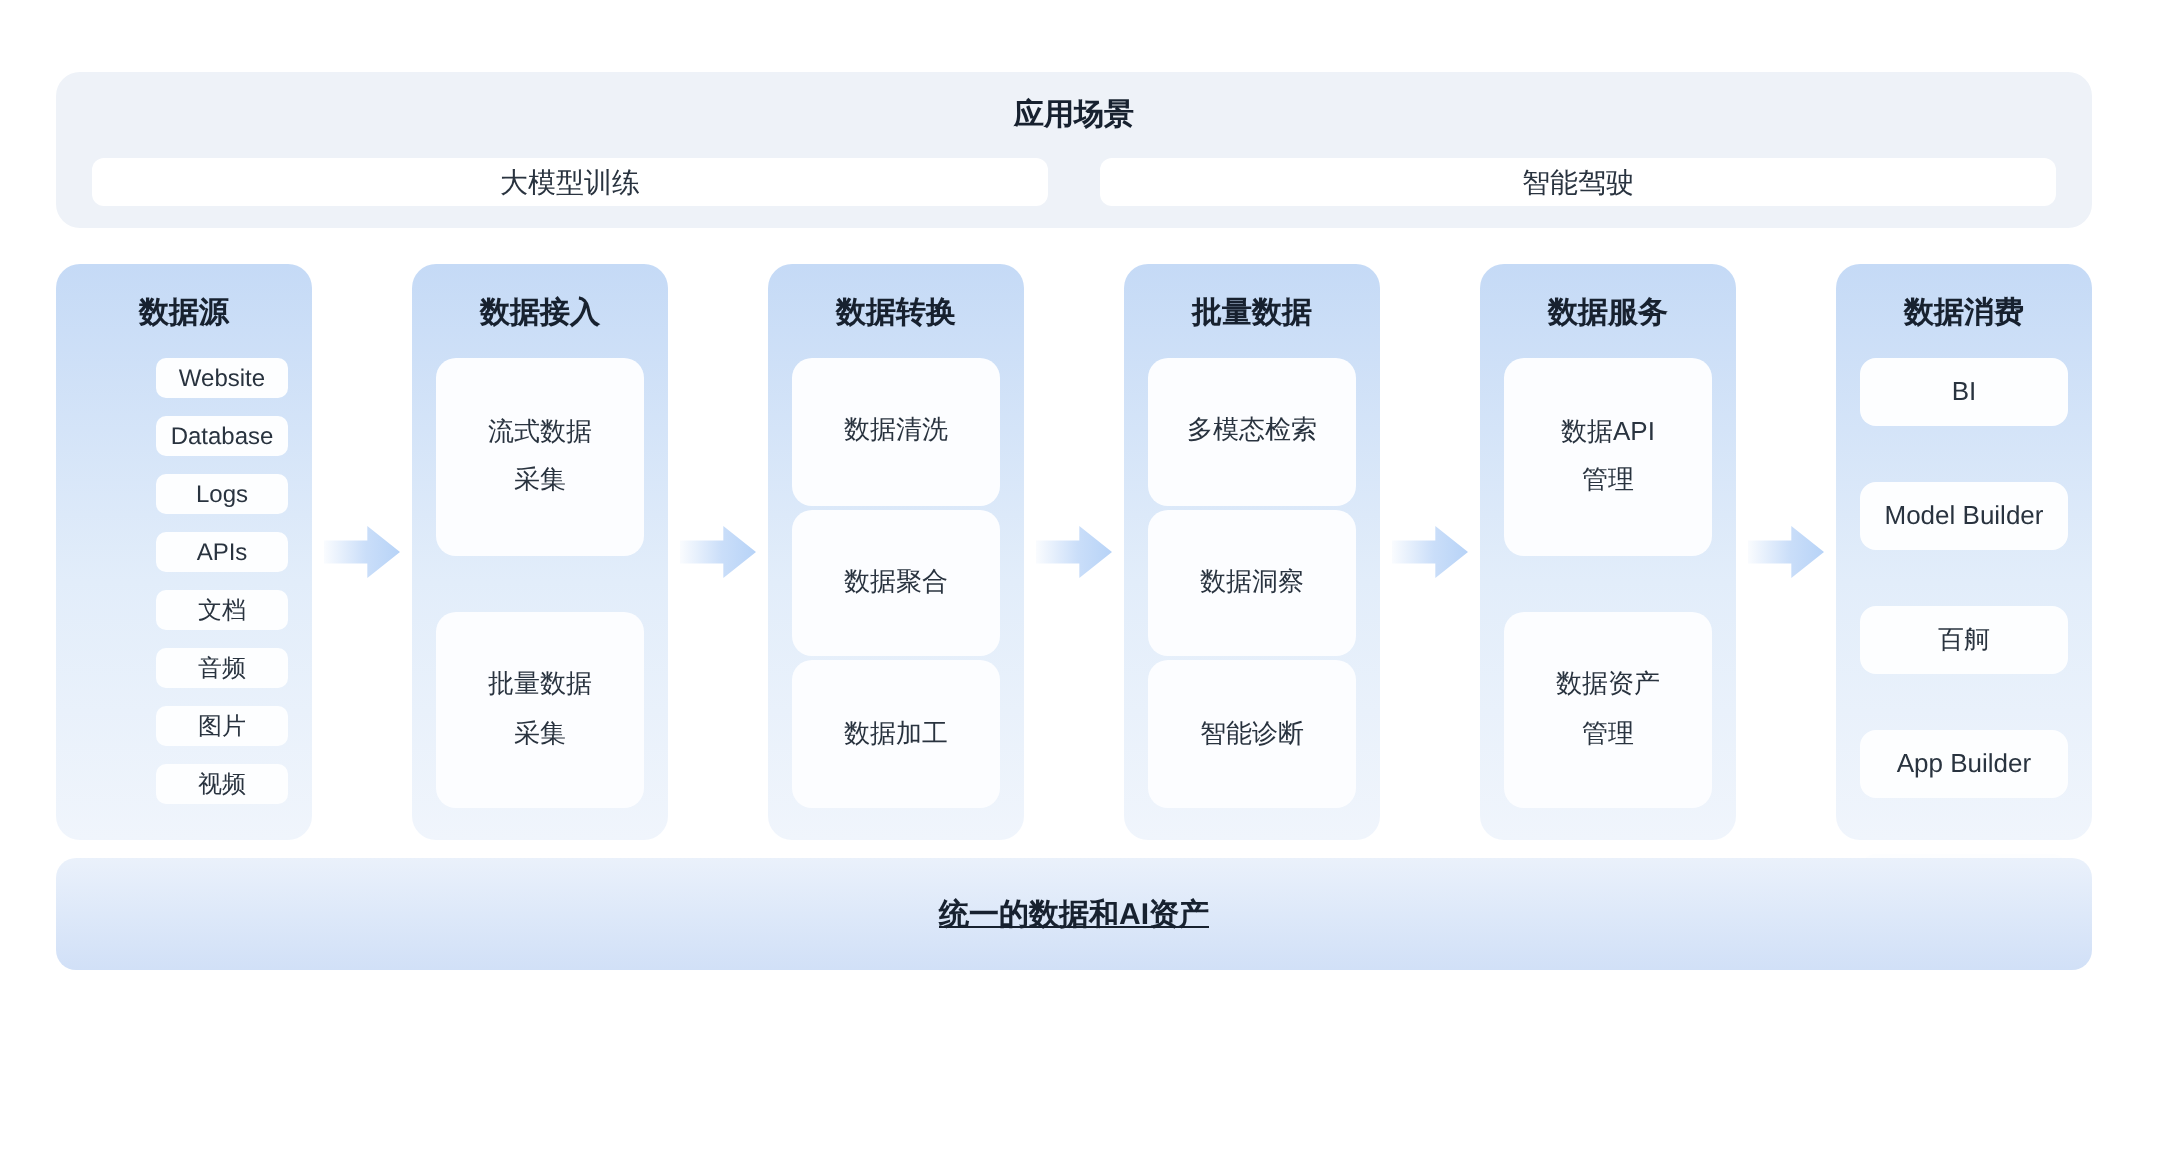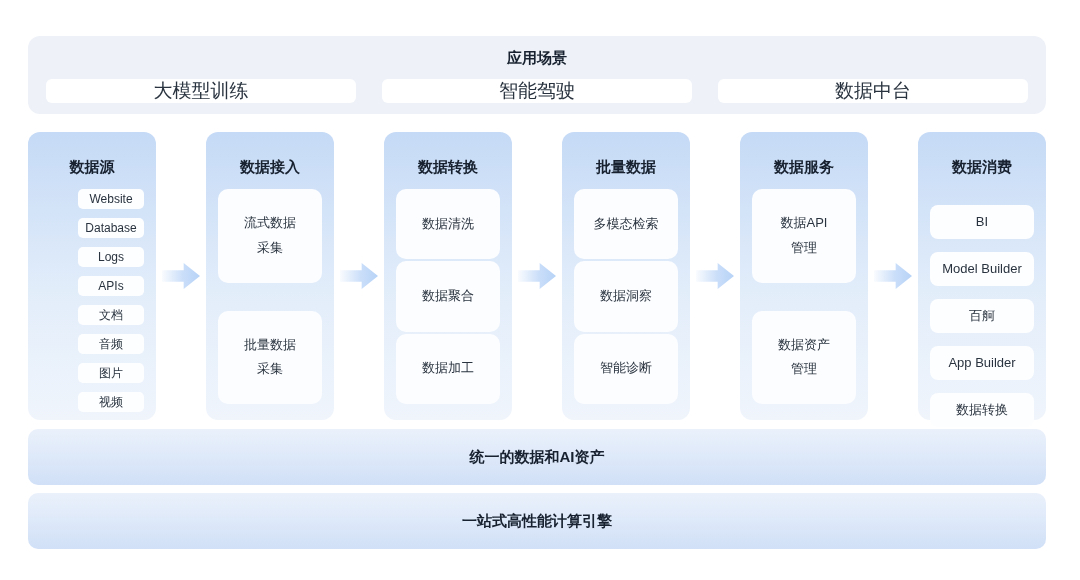--- a/index.html
+++ b/index.html
@@ -18,47 +18,47 @@
     background: #eef2f8; border-radius: 12px;
     box-sizing: border-box; padding: 12px 18px 0 18px;
   }
   .scenarios-title {
     text-align: center; font-size: 15px; font-weight: bold; color: #17212f;
     height: 20px; line-height: 20px;
   }
   .scenario-row { display: flex; gap: 26px; margin-top: 11px; }
   .scenario-pill {
     flex: 1; height: 24px; line-height: 24px; background: #ffffff;
-    border-radius: 6px; text-align: center; font-size: 19px; color: #29333f;
+    border-radius: 6px; text-align: center; font-size: 14px; color: #29333f;
   }
 
   
   .flow {
     position: absolute; left: 28px; top: 132px; width: 1018px; height: 288px;
     display: flex; justify-content: space-between; align-items: stretch;
   }
   .col {
     width: 128px; box-sizing: border-box;
     border-radius: 12px;
     background: linear-gradient(180deg, #c5daf6 0%, #e2edfa 55%, #f0f5fc 100%);
-    padding: 24px 12px 16px 12px;
+    padding: 14px 12px 16px 12px;
     display: flex; flex-direction: column;
   }
   .col-header {
     text-align: center; font-size: 15px; font-weight: bold; color: #17212f;
     height: 21px; line-height: 21px; margin-bottom: 12px; flex: none;
   }
   .col-body { flex: 1; display: flex; flex-direction: column; }
 
   .pill-sm-list { gap: 9px; }
   .pill-sm {
     flex: none; height: 20px; line-height: 20px; background: #fdfeff;
     border-radius: 5px; text-align: center; font-size: 12px; color: #29333f; margin-left: 38px;
   }
-  .pill-md-list { gap: 13px; margin-top: 16px; }
+  .pill-md-list { gap: 28px; }
   .pill-md {
     flex: none; height: 34px; line-height: 34px; background: #fdfeff;
     border-radius: 8px; text-align: center; font-size: 13px; color: #29333f;
   }
   .card-list-2 { gap: 28px; }
   .card-list-3 { gap: 2px; justify-content: flex-end; }
   .card {
     flex: 1; background: #fcfdff; border-radius: 10px;
     display: flex; align-items: center; justify-content: center;
     text-align: center; font-size: 13px; color: #29333f;
@@ -71,36 +71,35 @@
     background: linear-gradient(90deg, rgba(212,228,250,0.12) 0%, #cadef9 55%, #b7d3f7 100%);
     clip-path: polygon(0 30%, 57% 30%, 57% 5%, 100% 50%, 57% 95%, 57% 70%, 0 70%);
   }
 
   
   .bar {
     position: absolute; left: 28px; width: 1018px; height: 56px;
     border-radius: 10px;
     background: linear-gradient(180deg, #eaf1fb 0%, #d1e0f7 100%);
     display: flex; align-items: center; justify-content: center;
-    font-size: 15px; font-weight: bold; color: #17212f;
+    font-size: 15px; font-weight: bold; color: #17212f; text-decoration: underline;
   }
   .bar-1 { top: 429px; }
   .bar-2 { top: 493px; }
 </style>
 </head>
 <body>
 
 <div class="canvas">
 
   <div class="scenarios">
     <div class="scenarios-title">应用场景</div>
     <div class="scenario-row">
       <div class="scenario-pill">大模型训练</div>
       <div class="scenario-pill">智能驾驶</div>
-      <div class="scenario-pill">数据中台</div>
     </div>
   </div>
 
   <div class="flow">
 
     <div class="col">
       <div class="col-header">数据源</div>
       <div class="col-body pill-sm-list">
         <div class="pill-sm">Website</div>
         <div class="pill-sm">Database</div>
@@ -178,15 +177,14 @@
         <div class="pill-md">Model Builder</div>
         <div class="pill-md">百舸</div>
         <div class="pill-md">App Builder</div>
         <div class="pill-md">数据转换</div>
       </div>
     </div>
 
   </div>
 
   <div class="bar bar-1">统一的数据和AI资产</div>
-  <div class="bar bar-2">一站式高性能计算引擎</div>
 
 </div>
 
 </body></html>

